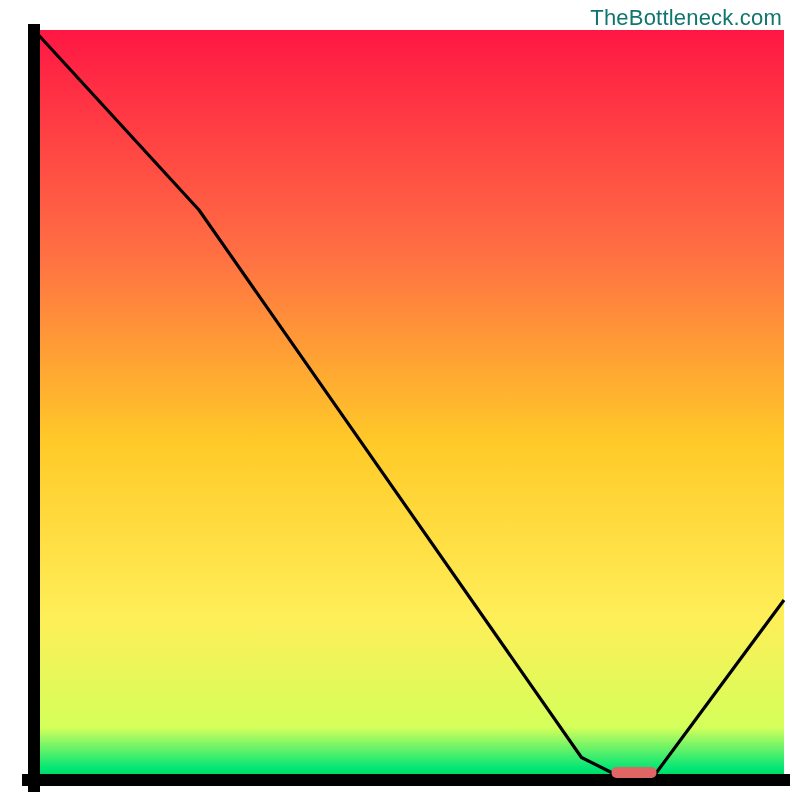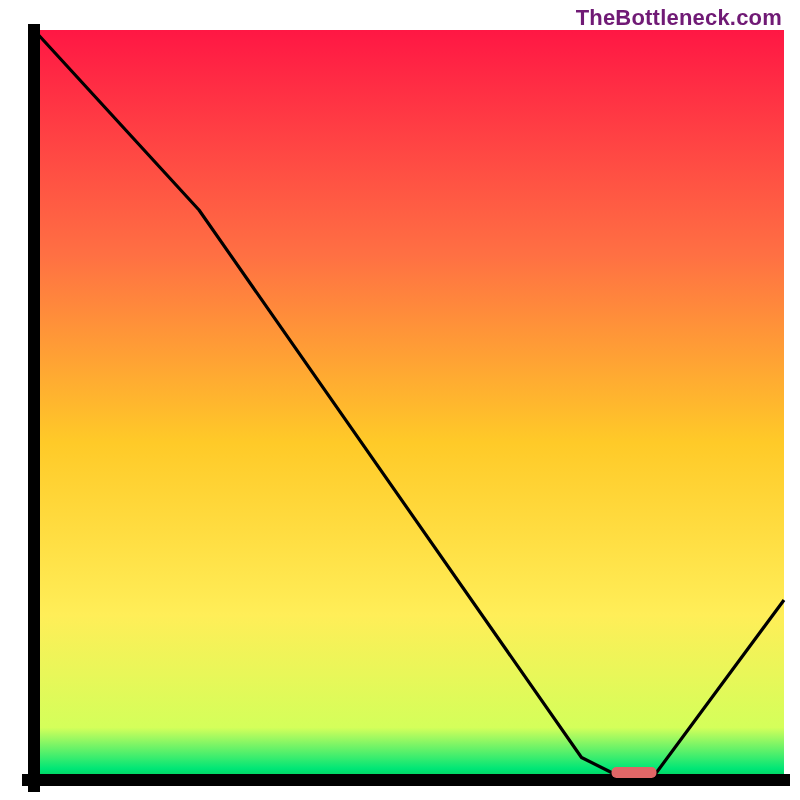--- a/index.html
+++ b/index.html
@@ -13,22 +13,22 @@
   .container {
     position: relative;
     width: 800px;
     height: 800px;
   }
   .watermark {
     position: absolute;
     top: 5px;
     right: 18px;
     font-size: 22px;
-    font-weight: 700;
-    color: #701a75;
+    font-weight: 400;
+    color: #0f766e;
     letter-spacing: 0.2px;
   }
   svg {
     display: block;
   }
 </style>
 </head>
 <body>
 
 <div class="container">

